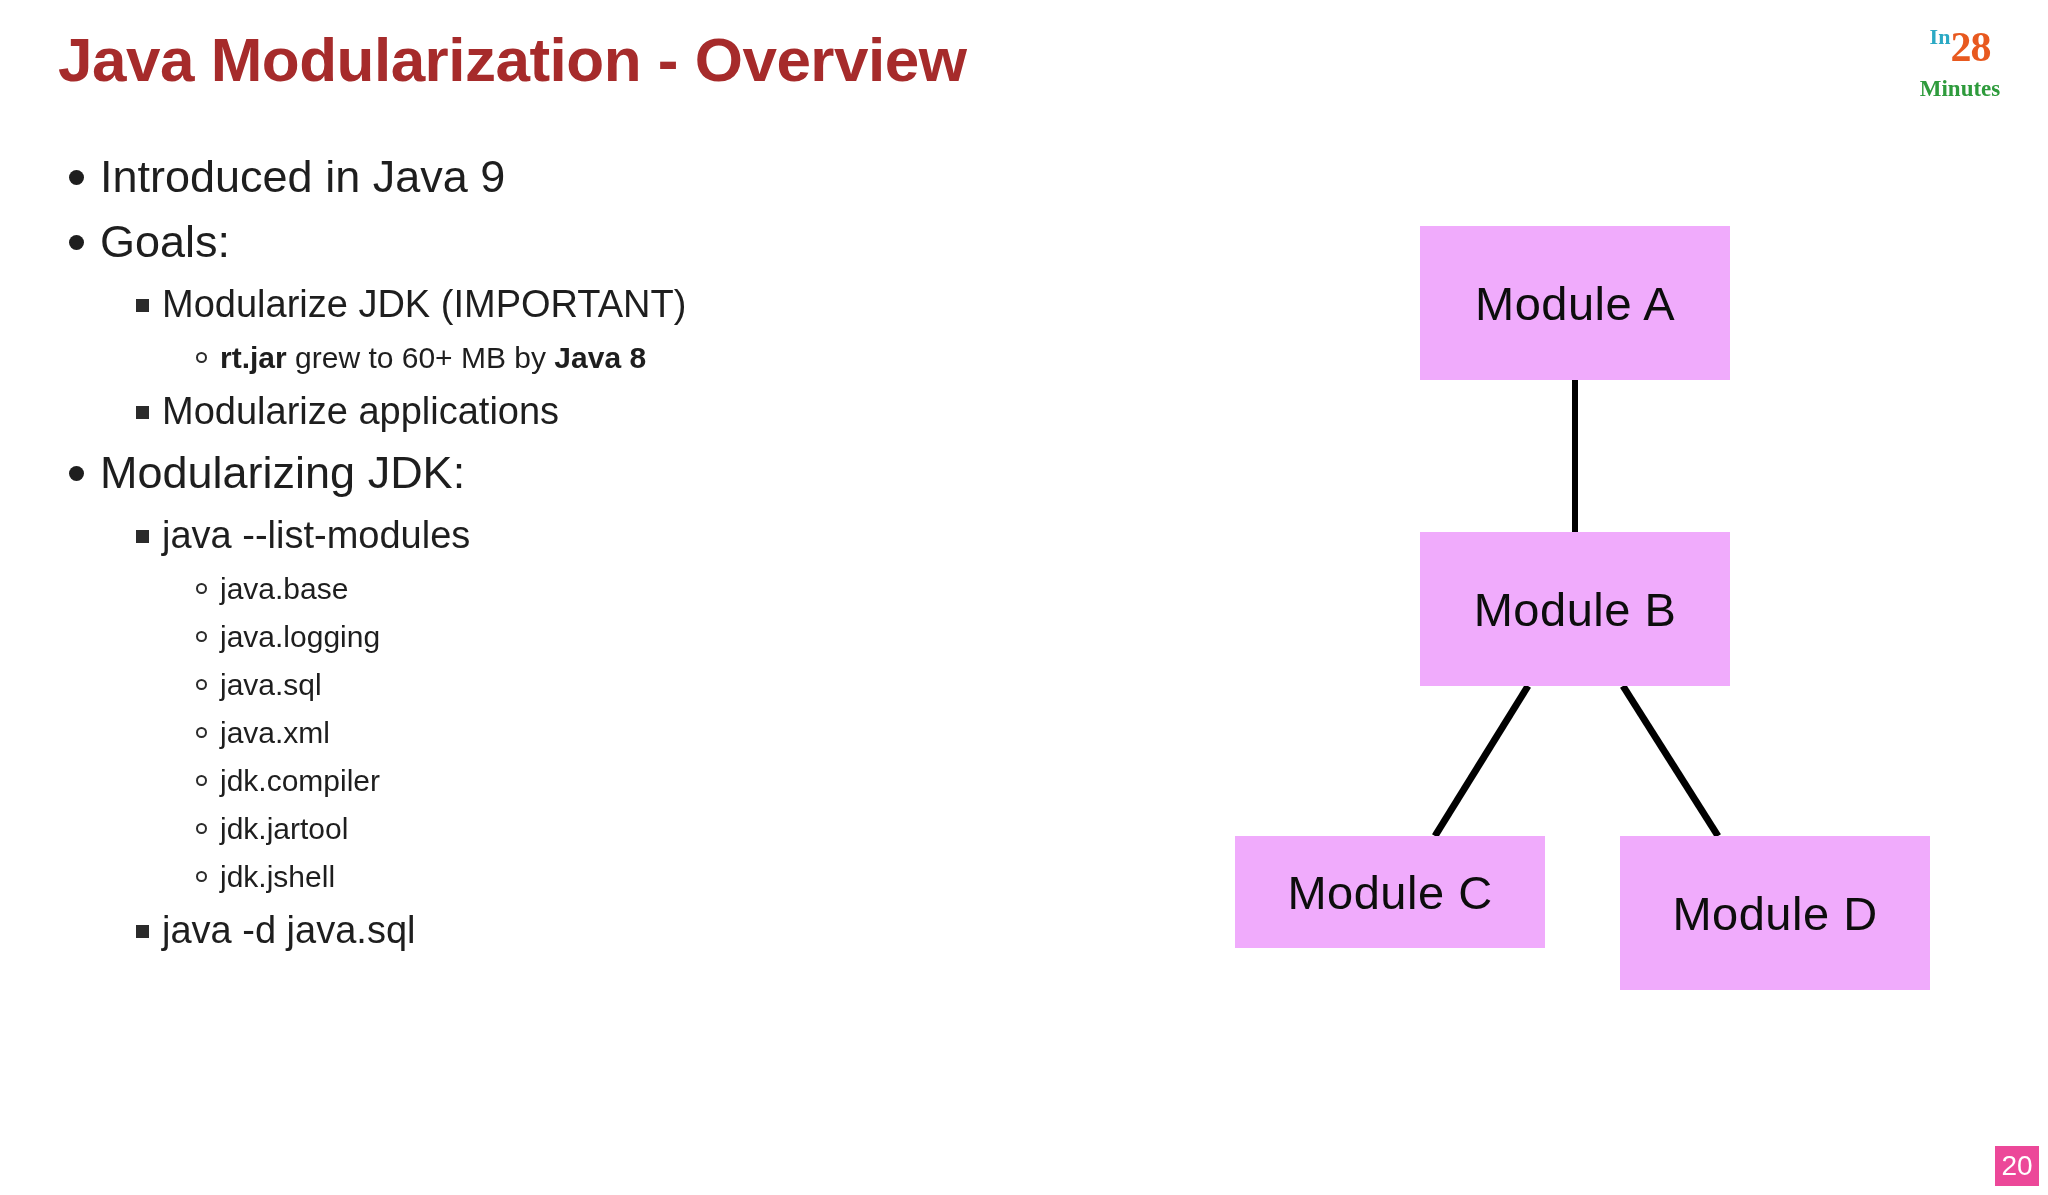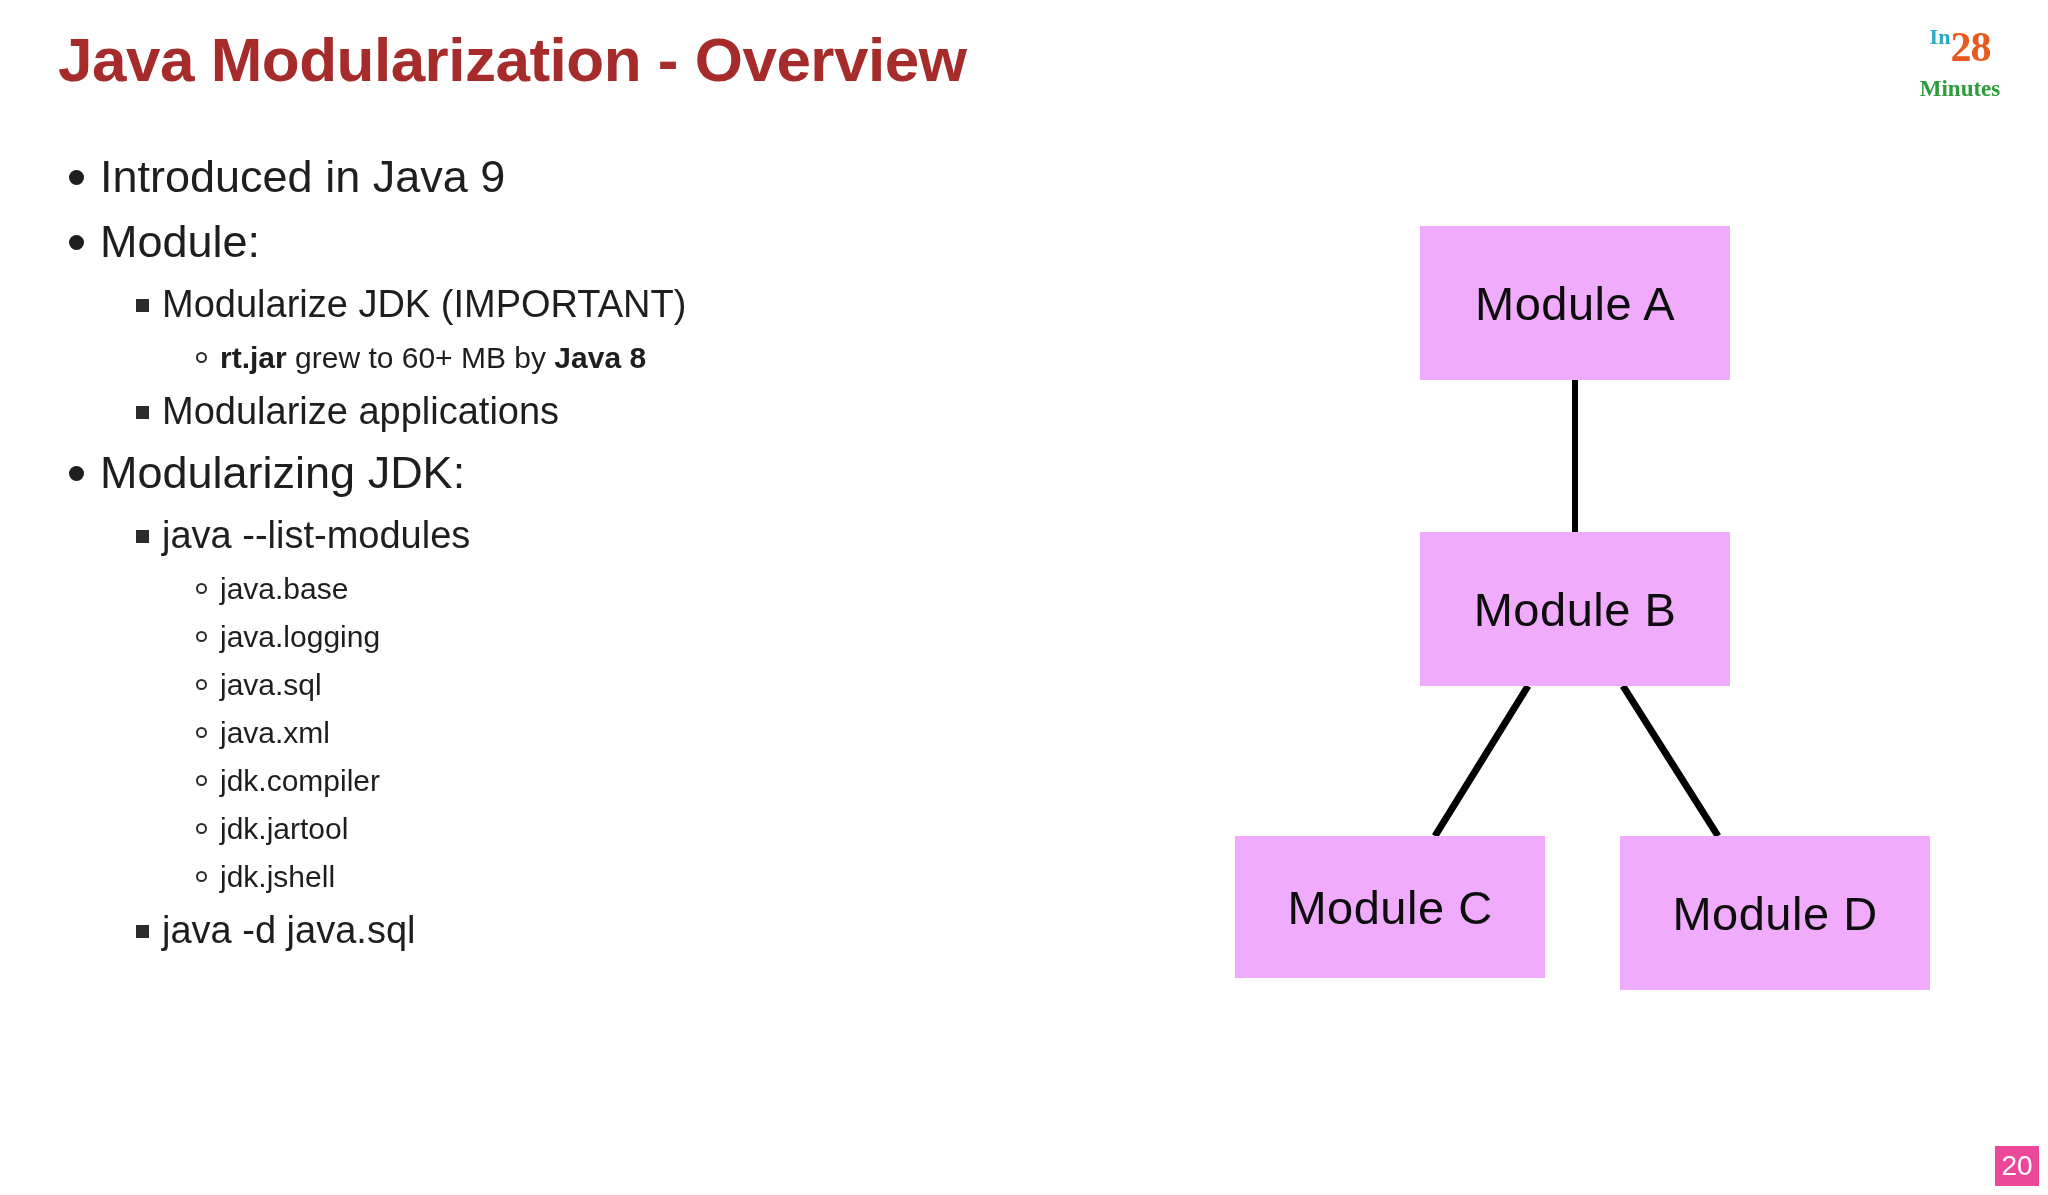--- a/index.html
+++ b/index.html
@@ -158,21 +158,21 @@
     display: flex;
     align-items: center;
     justify-content: center;
     font-family: Liberation Sans, sans-serif;
     font-size: 47px;
     color: #0D0D0D;
     letter-spacing: 0.5px;
   }
   #box-a { left: 240px; top: 76px;  width: 310px; height: 154px; }
   #box-b { left: 240px; top: 382px; width: 310px; height: 154px; }
-  #box-c { left: 55px;  top: 686px; width: 310px; height: 142px; }
+  #box-c { left: 55px;  top: 686px; width: 310px; height: 112px; }
   #box-d { left: 440px; top: 686px; width: 310px; height: 154px; }
 
   #edges {
     position: absolute;
     left: 0; top: 0;
     width: 820px;
     height: 900px;
     pointer-events: none;
   }
 
@@ -208,21 +208,21 @@
 
   <div id="bullets">
 
     <div class="row lvl1">
       <span class="marker"></span>
       <span class="txt">Introduced in Java 9</span>
     </div>
 
     <div class="row lvl1">
       <span class="marker"></span>
-      <span class="txt">Module:</span>
+      <span class="txt">Goals:</span>
     </div>
 
     <div class="row lvl2">
       <span class="marker"></span>
       <span class="txt">Modularize JDK (IMPORTANT)</span>
     </div>
 
     <div class="row lvl3">
       <span class="marker"></span>
       <span class="txt"><b>rt.jar</b><span> grew to 60+ MB by </span><b>Java 8</b></span>

